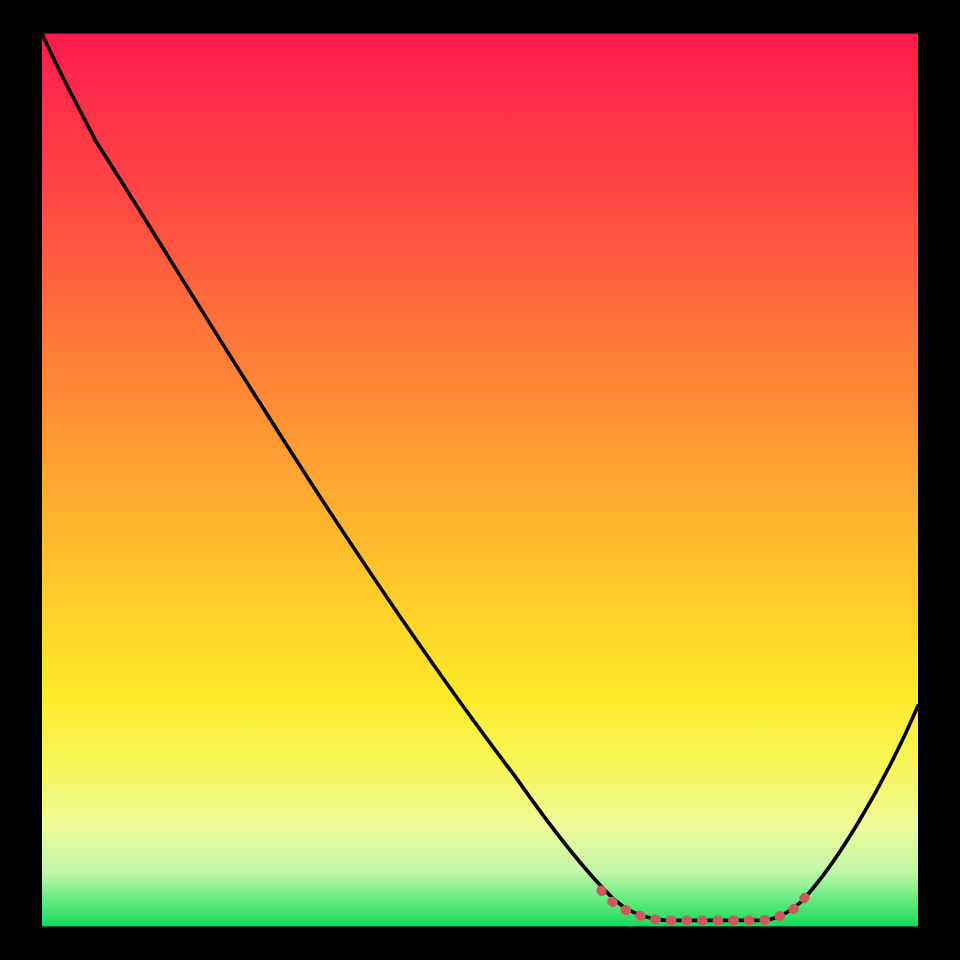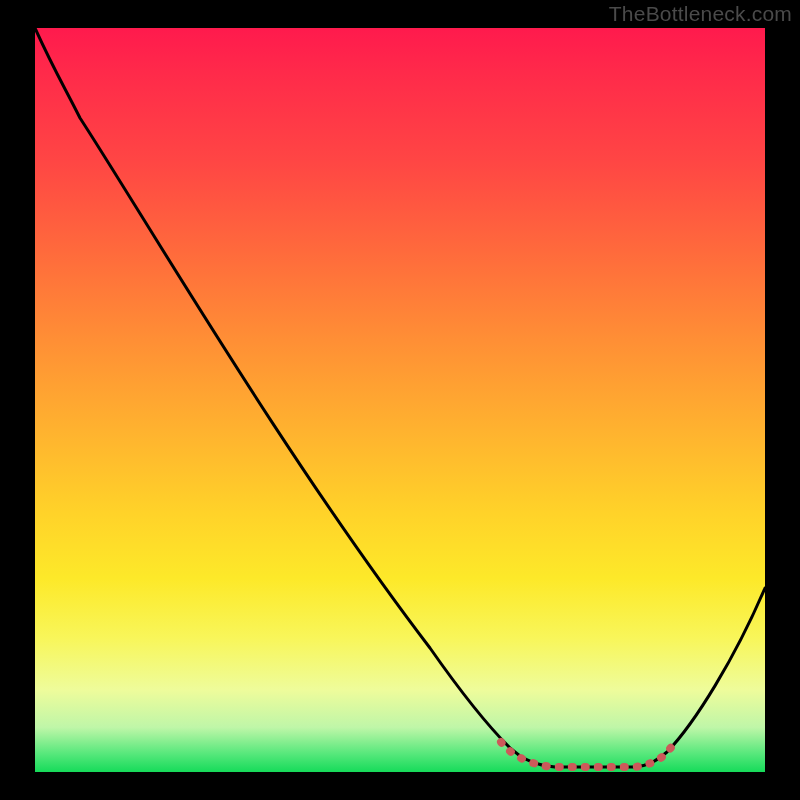--- a/index.html
+++ b/index.html
@@ -63,21 +63,20 @@
     top: 0;
     width: 100%;
     height: 100%;
   }
 </style>
 </head>
 <body>
 
 <div class="frame">
 
-  <div class="watermark">TheBottleneck.com</div>
 
   <div class="plot">
     <div class="gradient"></div>
 
     <svg class="curve" viewBox="0 0 730 744" preserveAspectRatio="none">
       <path d="M 0 0
                C 18 40, 30 60, 45 90
                C 110 190, 250 430, 395 620
                C 430 670, 455 700, 475 720
                L 485 728

